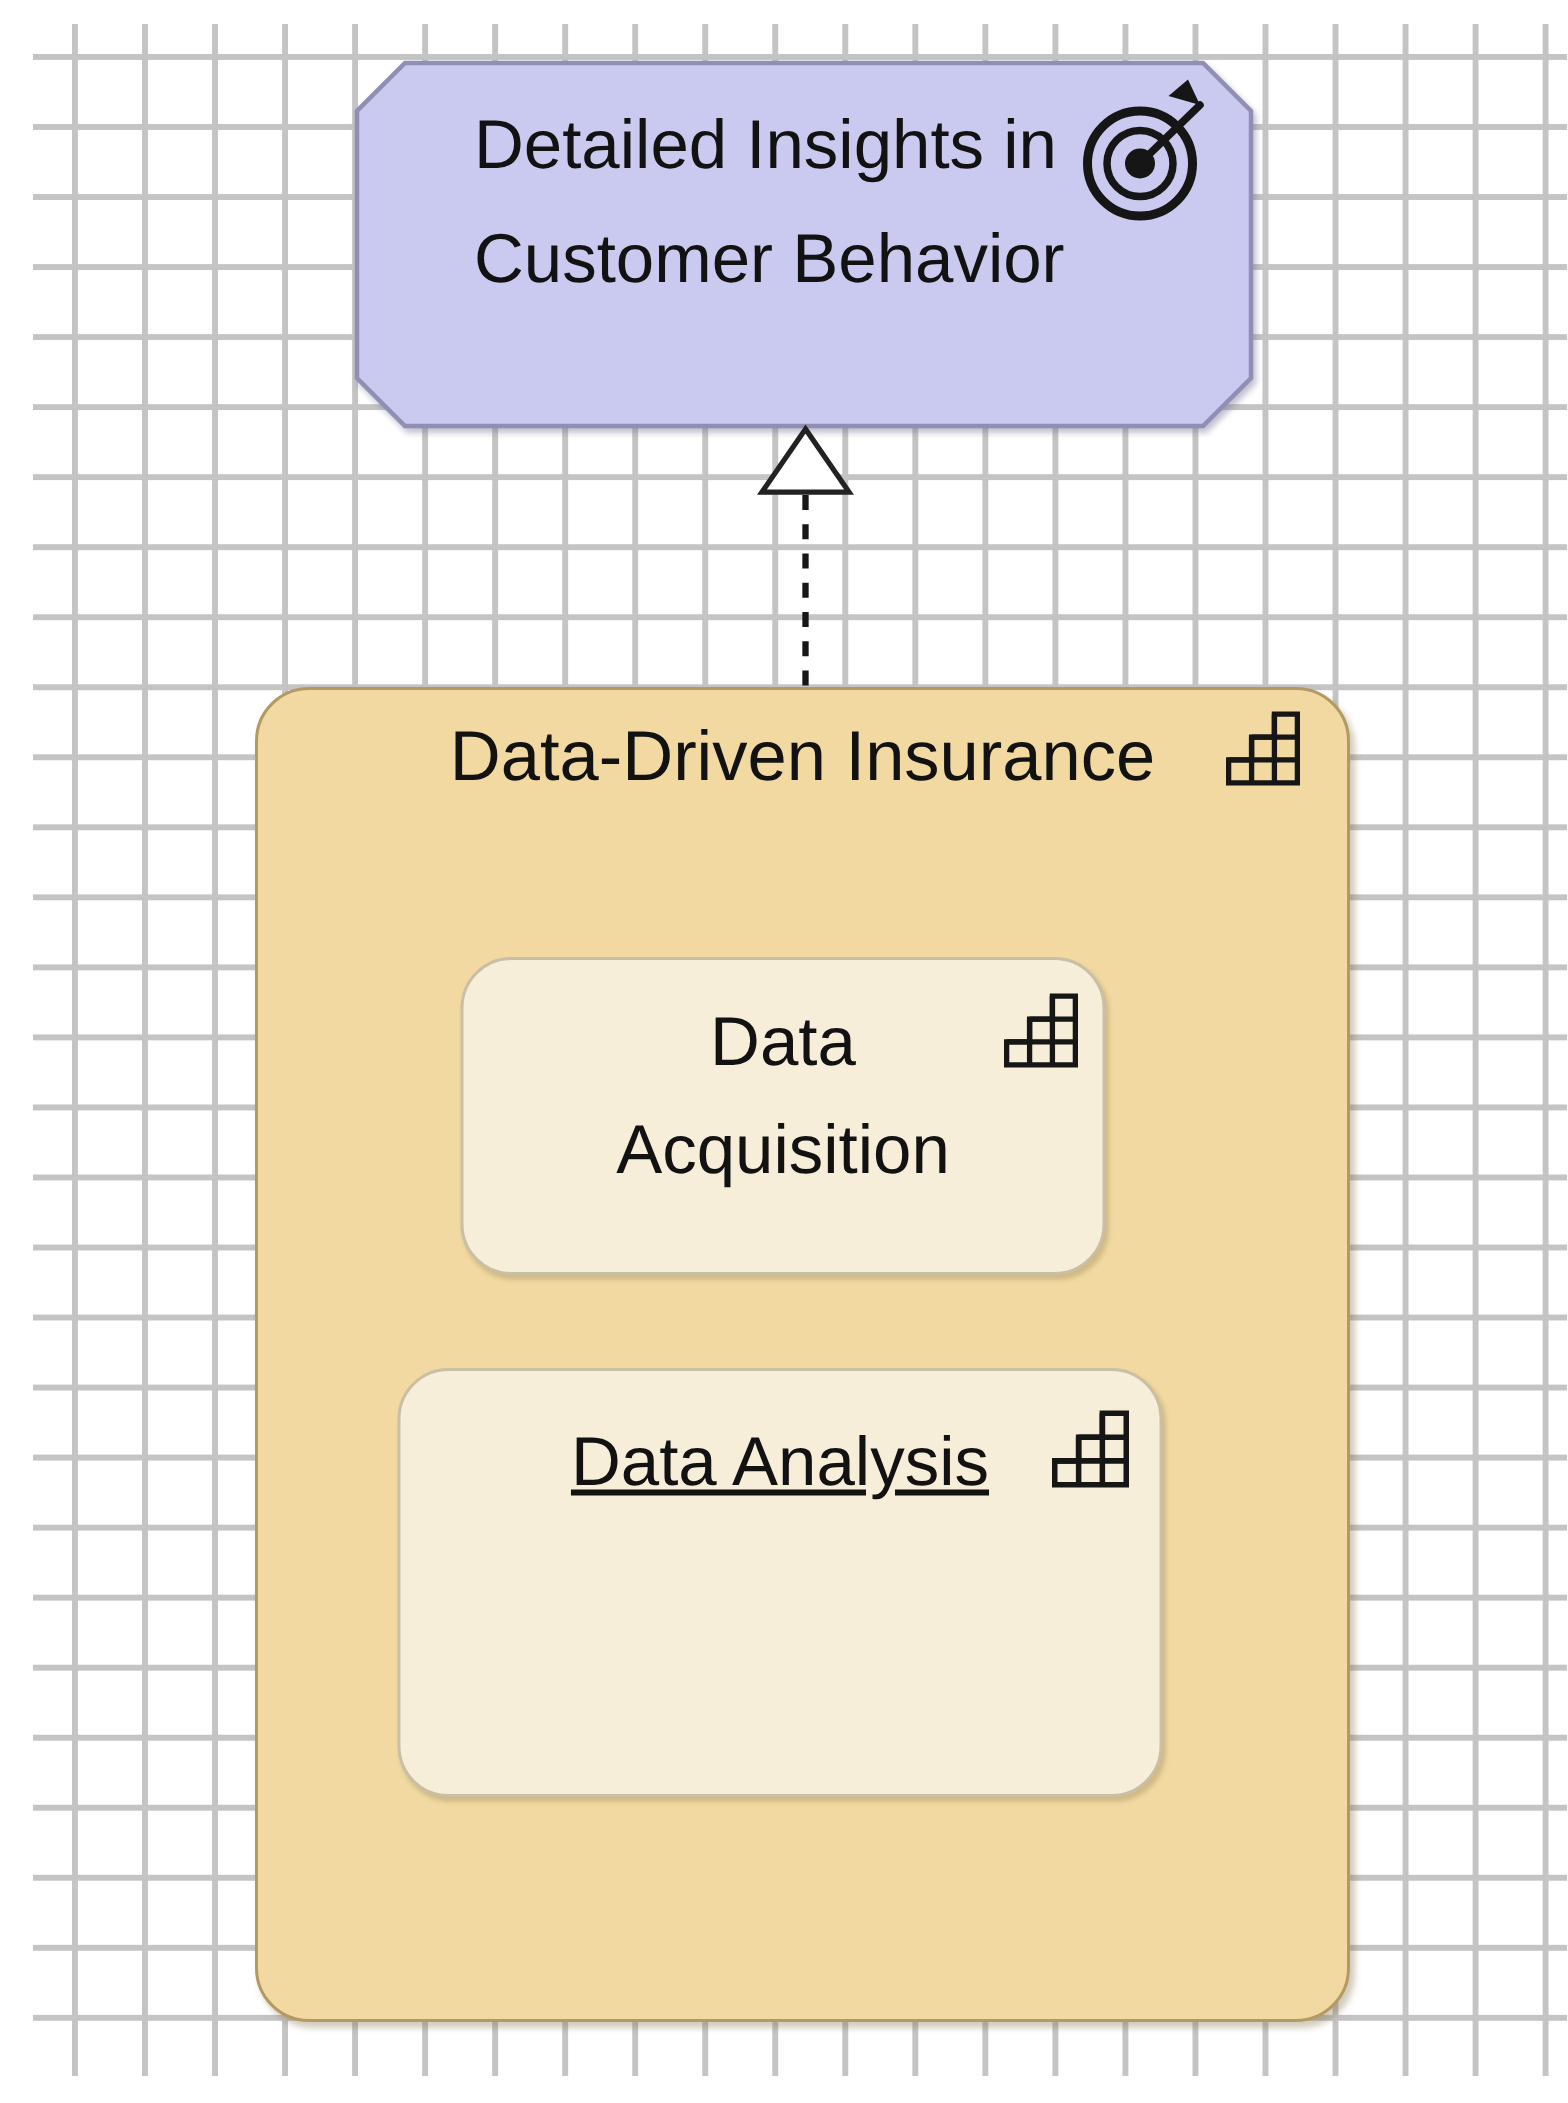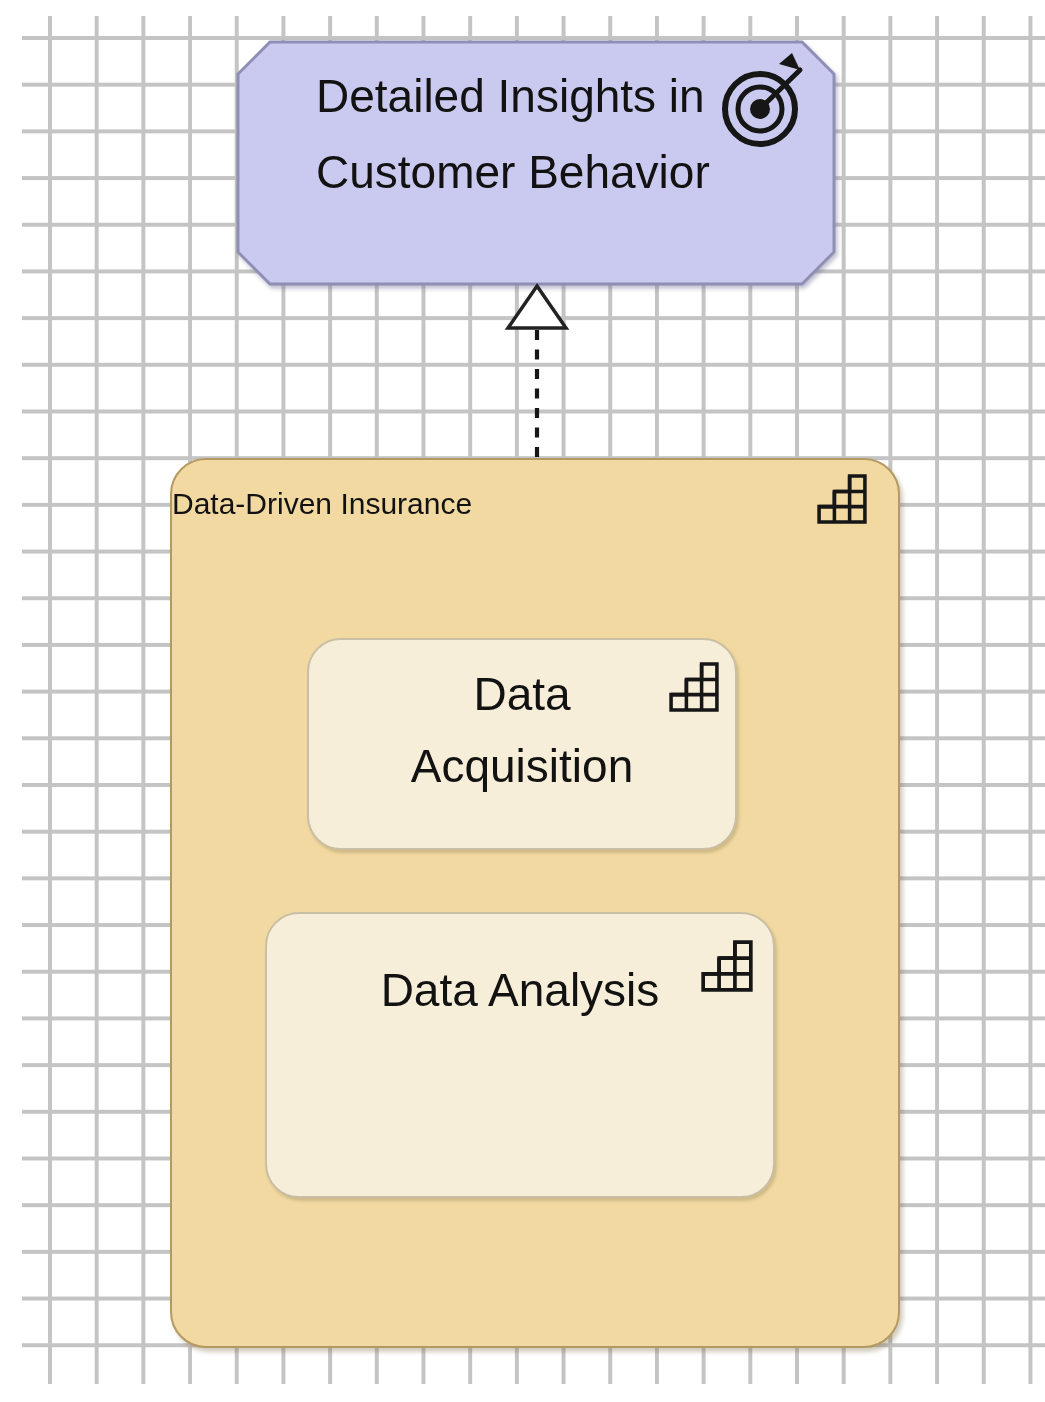--- a/index.html
+++ b/index.html
@@ -49,41 +49,41 @@
   .capability-box{
     position:absolute;left:170px;top:458px;width:730px;height:890px;
     box-sizing:border-box;
     background:var(--capability-fill,#f1d9a1);
     border:2px solid var(--capability-border,#b49a62);
     border-radius:36px;
     box-shadow:3px 4px 4px rgba(130,110,70,.35);
   }
   .cap-title{
     position:absolute;left:0;top:16px;width:100%;
-    text-align:left;font-size:30px;line-height:56px;
+    text-align:center;font-size:47px;line-height:56px;
   }
   .cap-icon{stroke:var(--icon-stroke,#1a1a1a);fill:none;stroke-width:3.4;}
   .cap-icon-main{position:absolute;right:31px;top:14px;width:50px;height:50px;}
 
   
   .subcap{
     position:absolute;box-sizing:border-box;
     background:var(--subcapability-fill,#f7eed9);
     border:2px solid var(--subcapability-border,#c9bfa4);
     border-radius:34px;
     box-shadow:2px 3px 3px rgba(150,130,85,.35);
   }
   .subcap-1{left:135px;top:178px;width:430px;height:212px;}
   .subcap-2{left:93px;top:452px;width:510px;height:286px;}
   .subcap-label{
     position:absolute;left:0;width:100%;text-align:center;
     font-size:46px;line-height:72px;
   }
   .subcap-1 .subcap-label{top:18px;padding:0 65px;box-sizing:border-box;}
-  .subcap-2 .subcap-label{top:40px;}
+  .subcap-2 .subcap-label{top:24px;text-decoration:underline;}
   .subcap-1 .subcap-icon{position:absolute;right:16px;top:22px;width:50px;height:50px;}
   .subcap-2 .subcap-icon{position:absolute;right:20px;top:26px;width:52px;height:52px;}
 </style>
 </head>
 <body>
 
 <div class="canvas">
 
   <div class="grid"></div>
 

